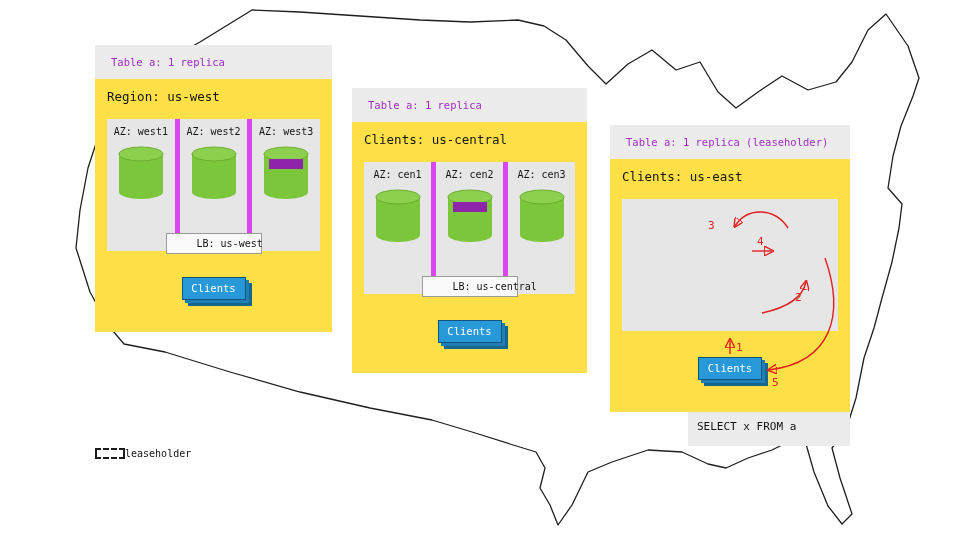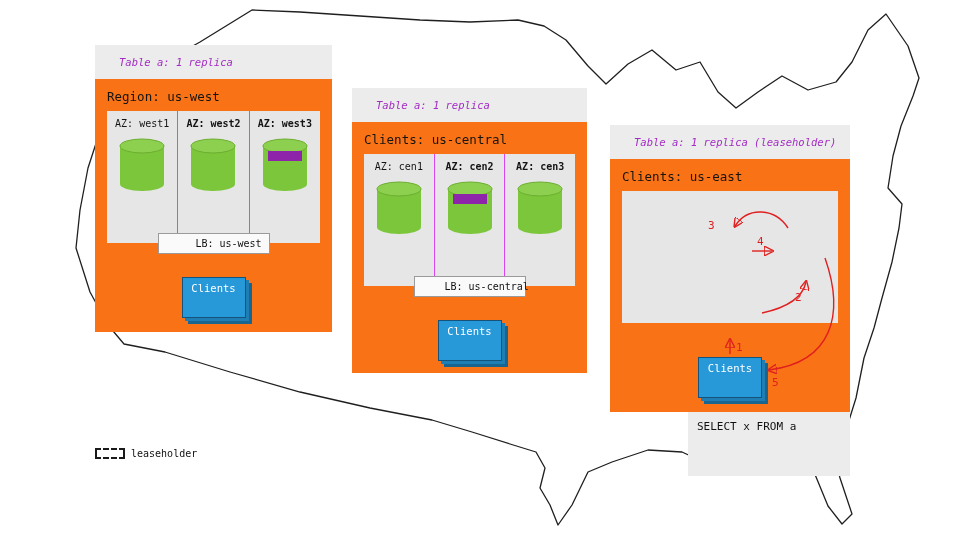--- a/index.html
+++ b/index.html
@@ -10,67 +10,67 @@
   }
   .map-svg { position:absolute; left:0; top:0; z-index:0; }
   .map-outline { fill:none; stroke:#1f1f1f; stroke-width:1.3; stroke-linejoin:round; }
 
   .panel { position:absolute; z-index:1; }
   .panel-west    { left:95px;  top:45px;  width:237px; height:287px; }
   .panel-central { left:352px; top:88px;  width:235px; height:285px; }
   .panel-east    { left:610px; top:125px; width:240px; height:287px; }
 
   .panel-header {
-    height:34px; line-height:34px; padding:0 24px;
-    background:#ececec; color:#a32cc4; font-size:10.5px; white-space:nowrap;font-style:italic;
-  }
-  .panel-body { position:relative; height:calc(100% - 34px); background:#f97316; }
+    height:34px; line-height:34px; padding:0 16px;
+    background:#ececec; color:#a32cc4; font-size:10.5px; white-space:nowrap;
+  }
+  .panel-body { position:relative; height:calc(100% - 34px); background:#fde047; }
   .region-title { position:absolute; top:10px; left:12px; font-size:12.5px; color:#141414; }
 
   .az-container {
-    position:absolute; top:32px; left:12px; right:12px; height:132px;
+    position:absolute; top:40px; left:12px; right:12px; height:132px;
     background:#e6e6e6; display:flex;
   }
   .az-col { flex:1; text-align:center; padding-top:7px; min-width:0; }
-  .az-col + .az-col { border-left:1px solid #d946ef;font-weight:bold; }
+  .az-col + .az-col { border-left:5px solid #d946ef; }
   .az-label { font-size:10px; color:#141414; white-space:nowrap; }
 
   .cyl-wrap { position:relative; width:46px; height:56px; margin:8px auto 0; }
   .cyl { display:block; width:46px; height:56px; }
   .cyl-body { fill:#7cc63b; }
   .cyl-top  { fill:#8dd04f; stroke:#6cae2f; stroke-width:1; }
   .band {
     position:absolute; top:14px; left:50%; width:34px; height:10px;
     margin-left:-17px; background:#8e24aa; z-index:2;
   }
   .band.lh {
     top:12px; width:38px; height:13px; margin-left:-19px;
     border:2px dashed #1a1a1a;
   }
 
   .lb-box {
     position:absolute; top:154px; left:50%; transform:translateX(-50%);
-    width:112px; height:21px; background:#fafafa; border:1px solid #9a9a9a;
+    width:96px; height:21px; background:#fafafa; border:1px solid #9a9a9a;
     font-size:10px; line-height:19px; text-align:center; white-space:nowrap;padding-left:30px;
   }
   .clients-btn {
     position:absolute; top:198px; left:50%; transform:translateX(-50%);
-    width:64px; height:41px; background:#2798d8; border:1px solid #14537c;
+    width:64px; height:23px; background:#2798d8; border:1px solid #14537c;
     color:#fff; font-size:10.5px; line-height:21px; text-align:center;
     box-shadow:3px 3px 0 0 #1f7fb5, 6px 6px 0 0 #186690;
   }
 
   .sql-box {
-    position:absolute; left:688px; top:412px; width:162px; height:64px;
+    position:absolute; left:688px; top:412px; width:162px; height:34px;
     background:#ececec; padding:7px 9px; font-size:11px; line-height:1.45; z-index:1;
   }
 
   .legend {
     position:absolute; left:95px; top:448px; z-index:1;
-    display:flex; align-items:center; gap:6px; font-size:10px;
+    display:flex; align-items:center; font-size:10px;
   }
   .legend-swatch { width:30px; height:11px; background:#fff; border:2px dashed #1a1a1a; }
 
   .flow-svg { position:absolute; left:0; top:0; z-index:2; pointer-events:none; }
   .flow-svg path { stroke:#e02020; stroke-width:1.4; fill:none; }
   .flow-svg text { fill:#e02020; font-size:11px; font-family:"DejaVu Sans Mono","Liberation Mono",monospace; }
 </style>
 </head>
 <body>
 

